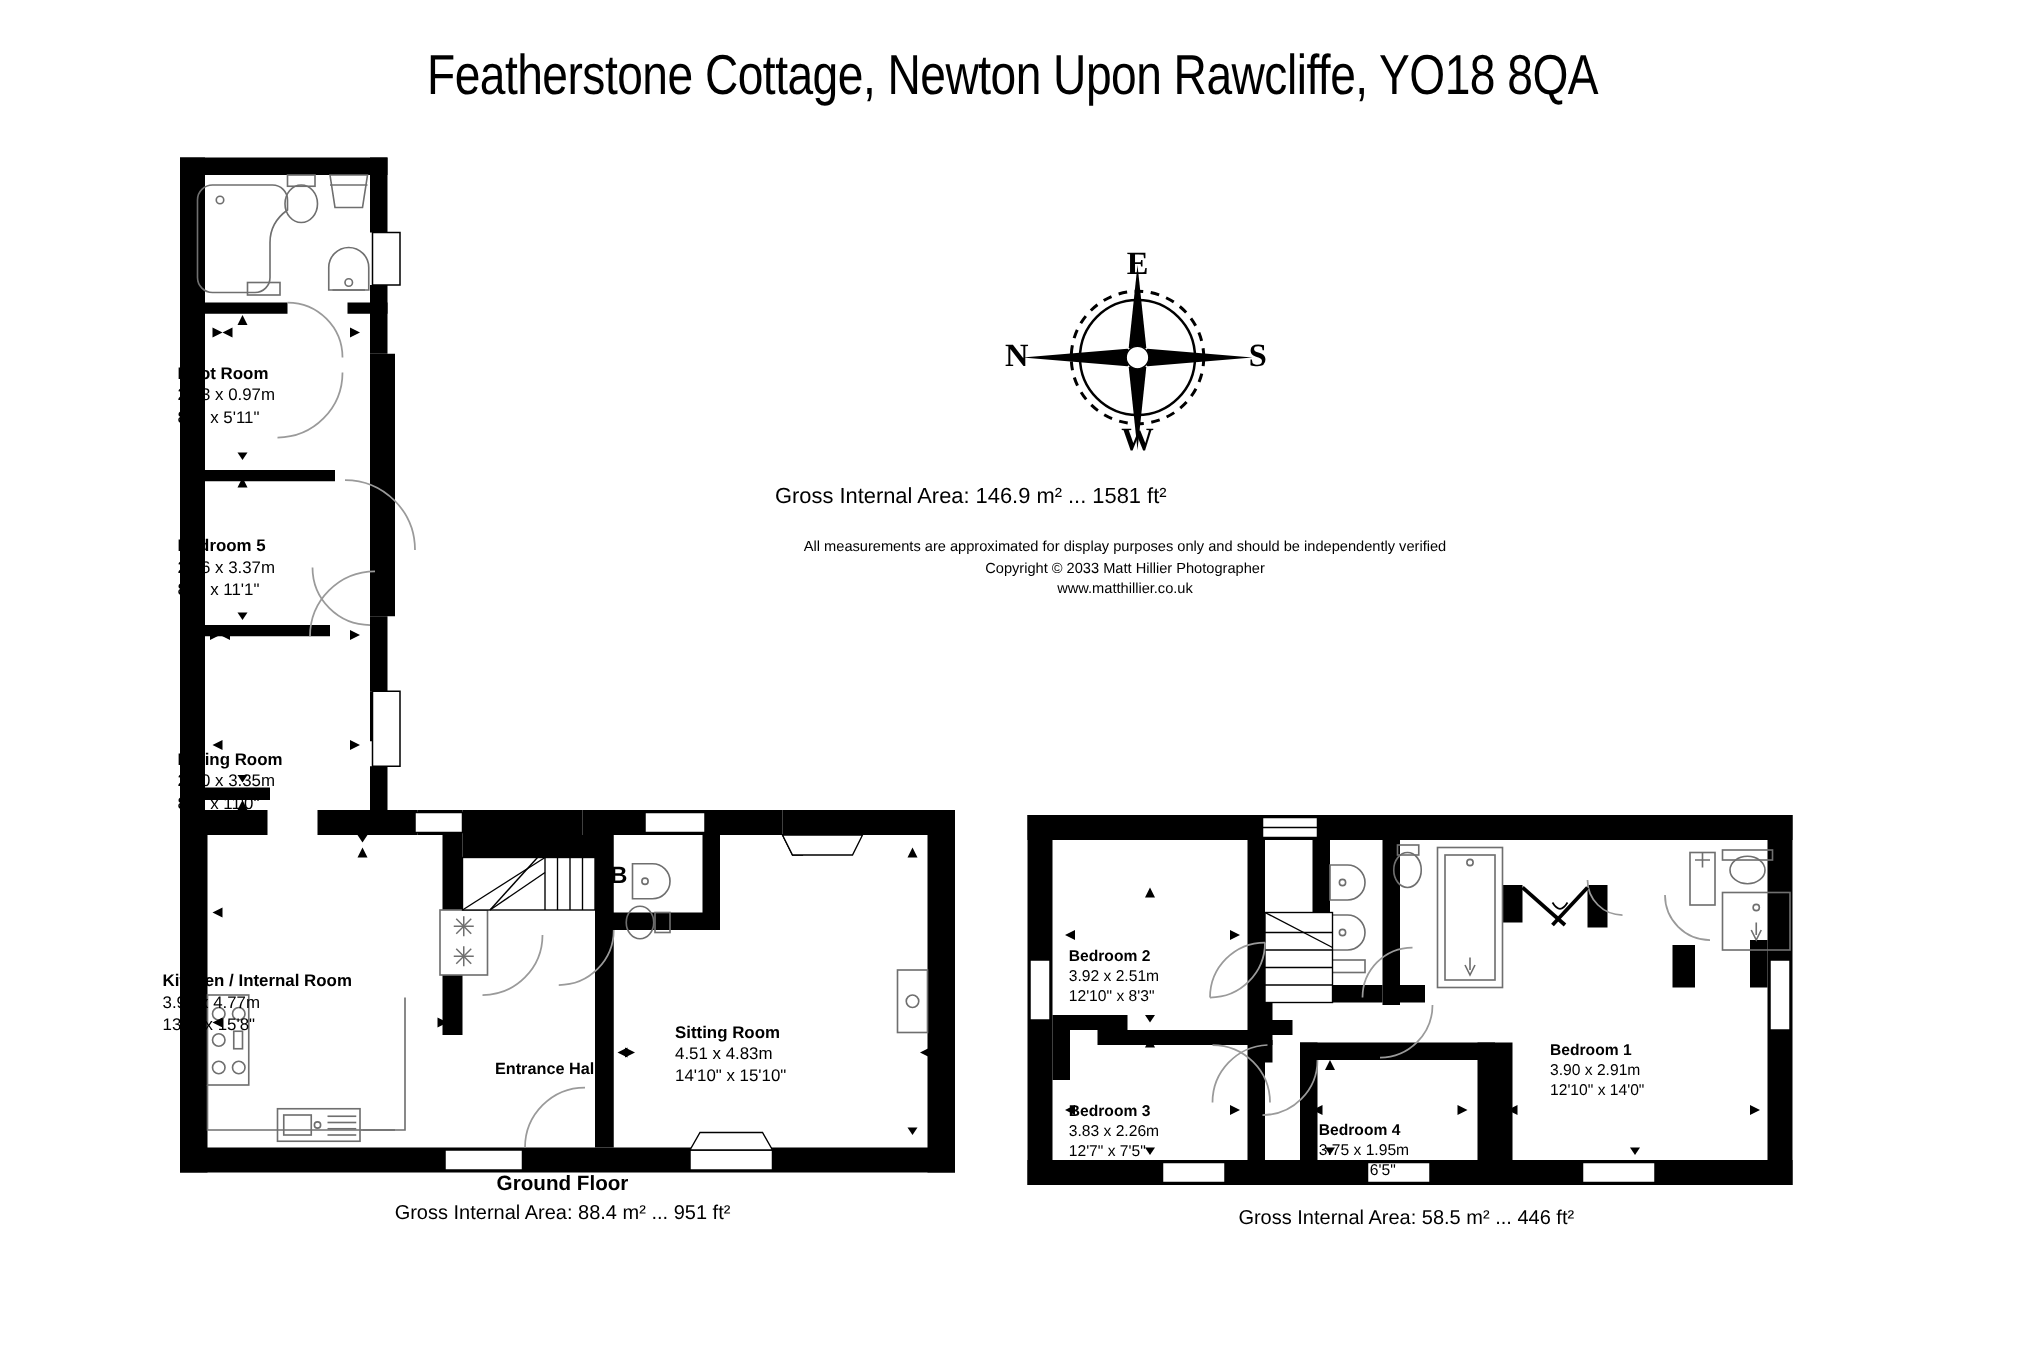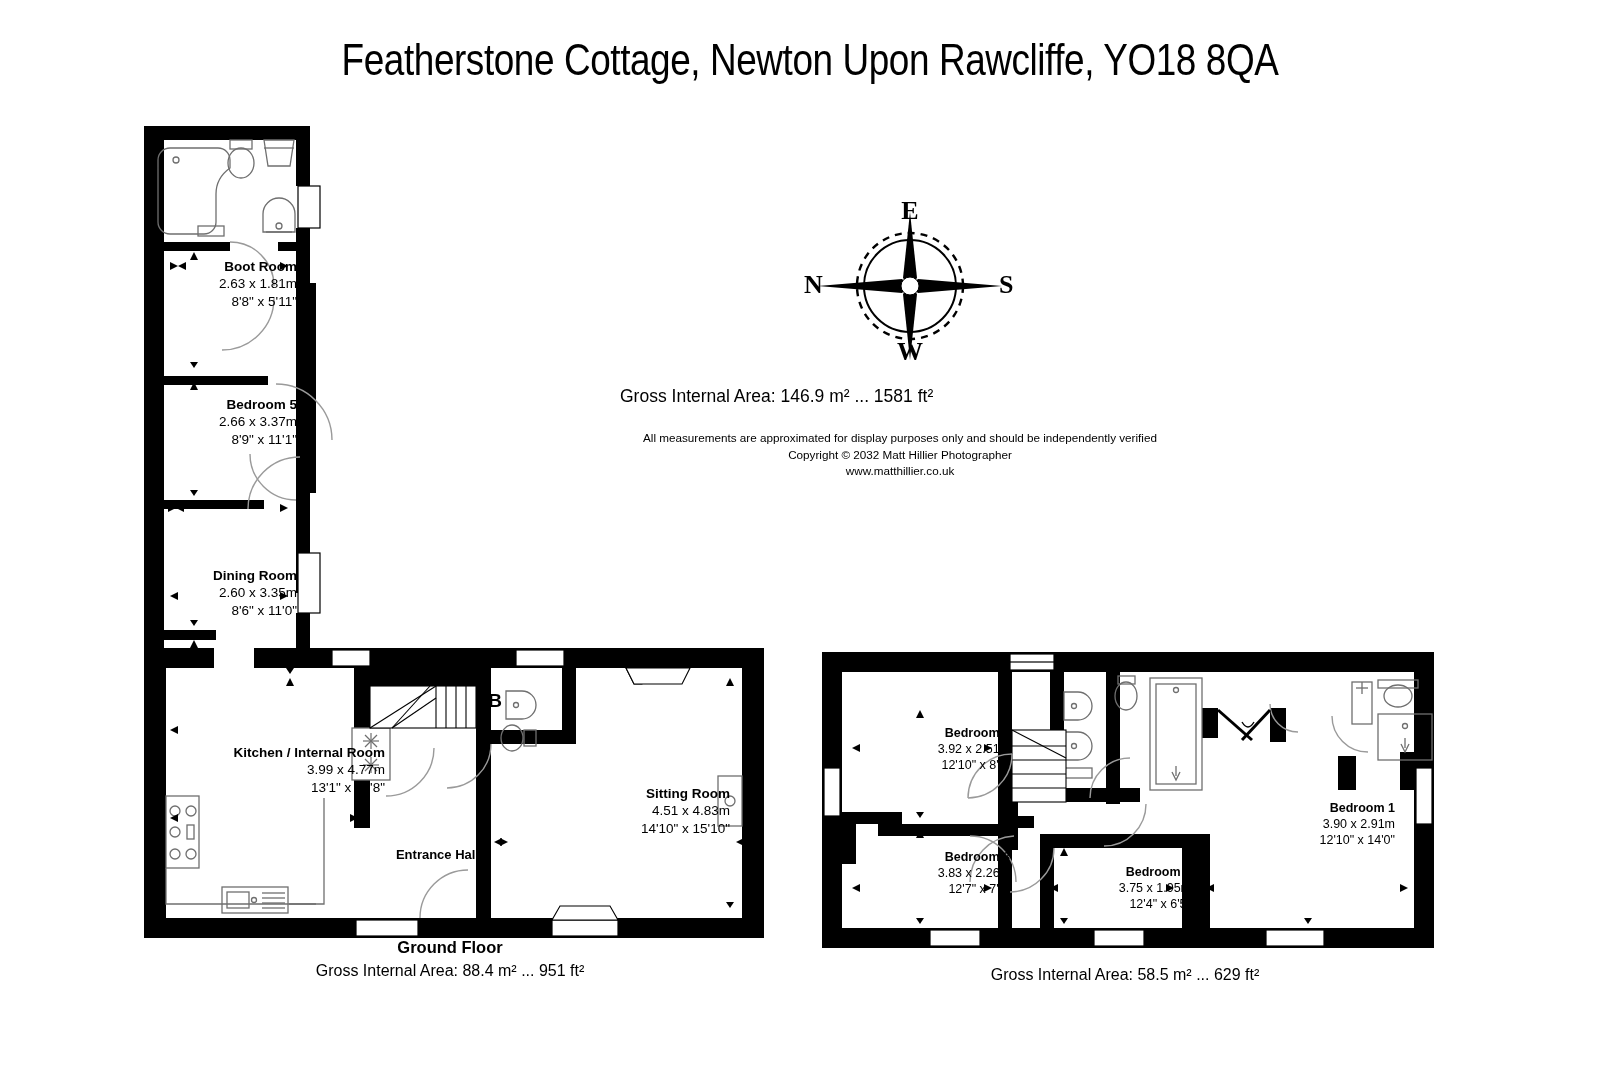--- a/index.html
+++ b/index.html
@@ -32,24 +32,25 @@
     white-space: nowrap;
     font-weight: 400;
   }
 
   
   .plan-svg { position: absolute; }
 
   
   .room-label {
     position: absolute;
-    text-align: right;
+    text-align: left;
     line-height: 1.28;
     white-space: nowrap;
     pointer-events: none;
+    margin-top: 32px;
   }
   .room-label .rl-name {
     font-size: 13.5px;
     font-weight: bold;
     display: block;
   }
   .room-label .rl-dim {
     font-size: 13.5px;
     font-weight: normal;
     display: block;
@@ -307,21 +308,21 @@
     <polygon points="378,724 370,720 370,728"></polygon>
     <polygon points="600,560 596,568 604,568"></polygon>
     <polygon points="600,790 596,784 604,784"></polygon>
     <polygon points="606,724 614,720 614,728"></polygon>
     <polygon points="364,724 372,720 372,728"></polygon>
   </g>
 </svg>
 
 <div class="room-label" style="left:142px; top:258px; width:155px;">
   <span class="rl-name">Boot Room</span>
-  <span class="rl-dim">2.63 x 1.81m</span>
+  <span class="rl-dim">2.63 x 0.97m</span>
   <span class="rl-dim">8'8" x 5'11"</span>
 </div>
 
 <div class="room-label" style="left:142px; top:396px; width:155px;">
   <span class="rl-name">Bedroom 5</span>
   <span class="rl-dim">2.66 x 3.37m</span>
   <span class="rl-dim">8'9" x 11'1"</span>
 </div>
 
 <div class="room-label" style="left:142px; top:567px; width:155px;">
@@ -520,24 +521,24 @@
   <div style="position:absolute; left:0; top:0; width:240px; text-align:center; font-family:'Liberation Serif', serif; font-weight:bold; font-size:26px;">E</div>
   <div style="position:absolute; left:0; top:141px; width:240px; text-align:center; font-family:'Liberation Serif', serif; font-weight:bold; font-size:26px;">W</div>
   <div style="position:absolute; left:14px; top:74px; font-family:'Liberation Serif', serif; font-weight:bold; font-size:26px;">N</div>
   <div style="position:absolute; left:209px; top:74px; font-family:'Liberation Serif', serif; font-weight:bold; font-size:26px;">S</div>
 </div>
 
 <div id="gia-total">Gross Internal Area: 146.9 m² ... 1581 ft²</div>
 
 <div id="disclaimer">
   <div>All measurements are approximated for display purposes only and should be independently verified</div>
-  <div>Copyright © 2032 Matt Hillier Photographer</div>
+  <div>Copyright © 2033 Matt Hillier Photographer</div>
   <div>www.matthillier.co.uk</div>
 </div>
 
 <div class="floor-caption" id="ground-caption">
   <span class="fc-name">Ground Floor</span>
   <span class="fc-area">Gross Internal Area: 88.4 m² ... 951 ft²</span>
 </div>
 
 <div class="floor-caption" id="first-caption">
-  <span class="fc-area">Gross Internal Area: 58.5 m² ... 629 ft²</span>
+  <span class="fc-area">Gross Internal Area: 58.5 m² ... 446 ft²</span>
 </div>
 
 </body></html>

